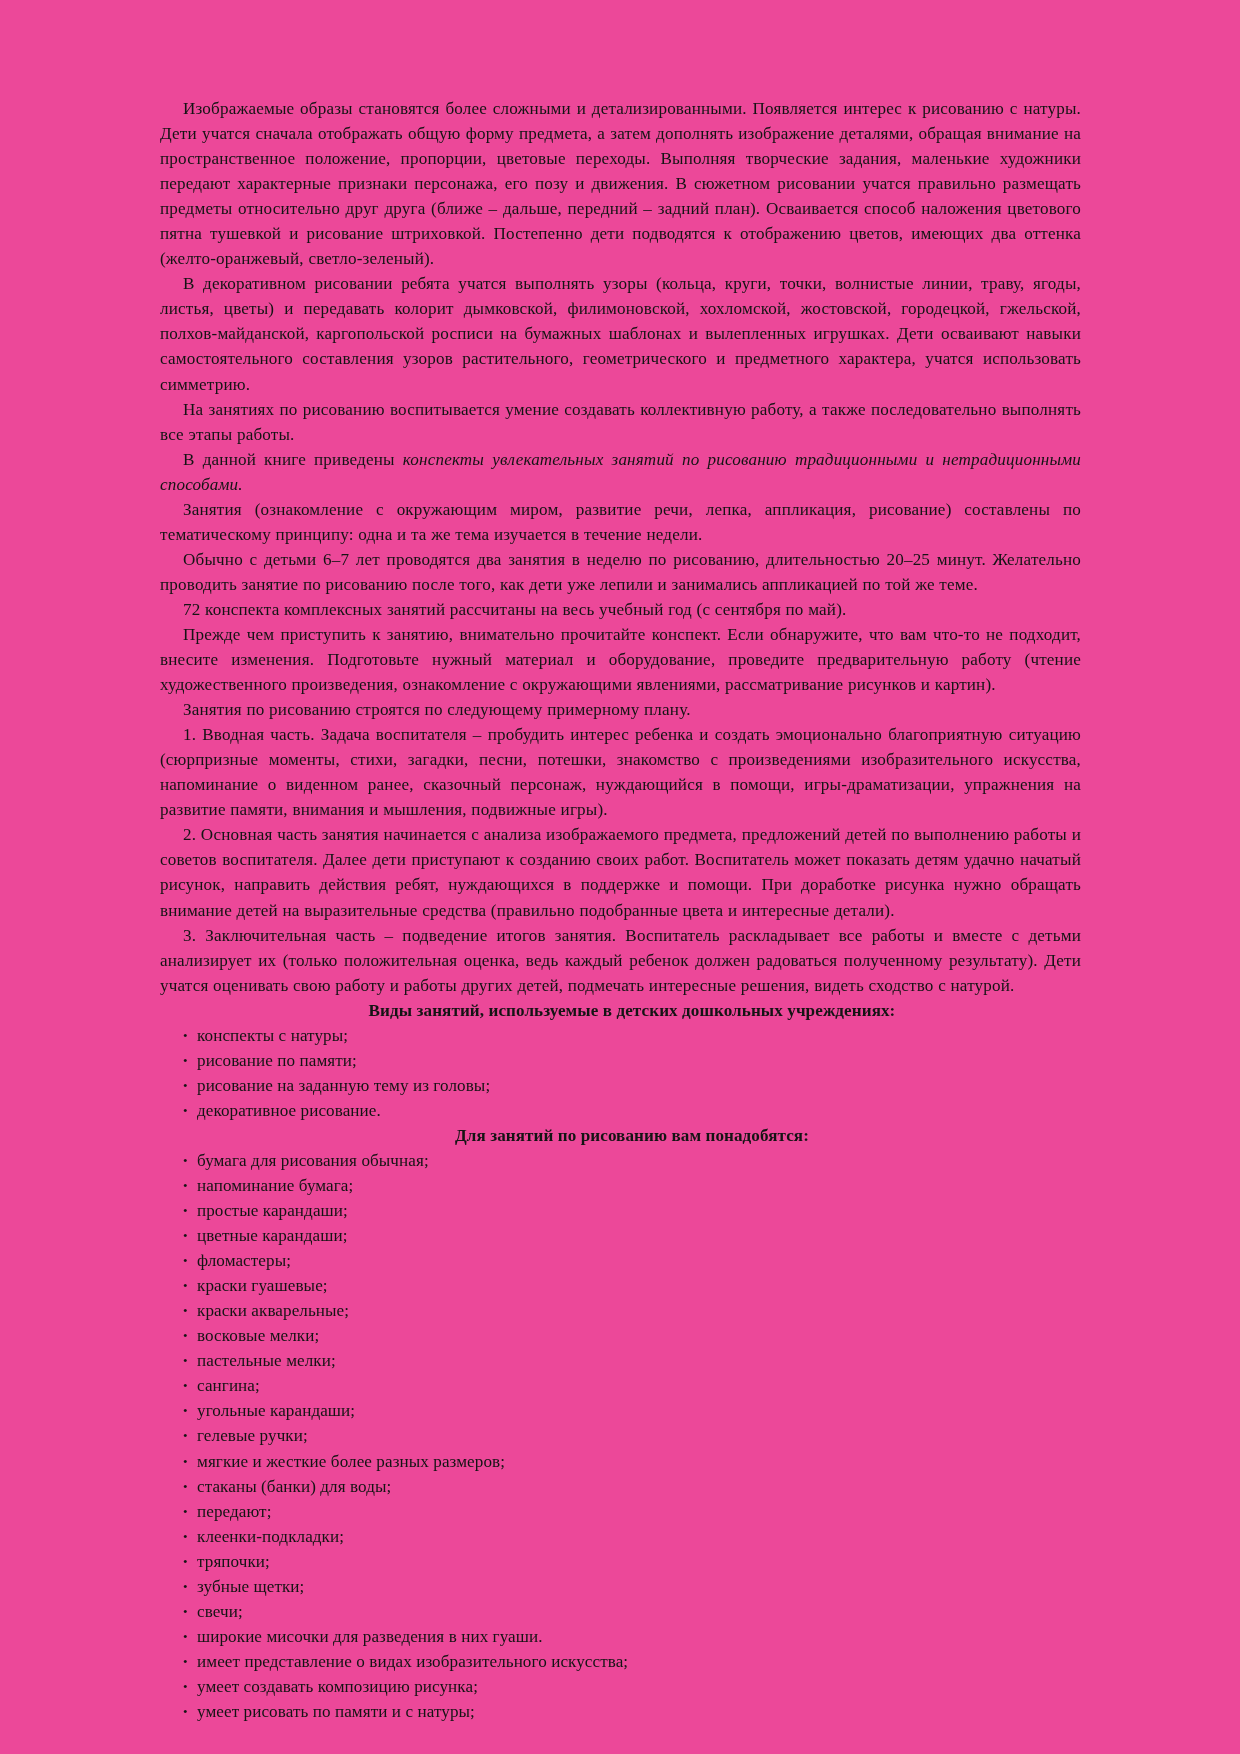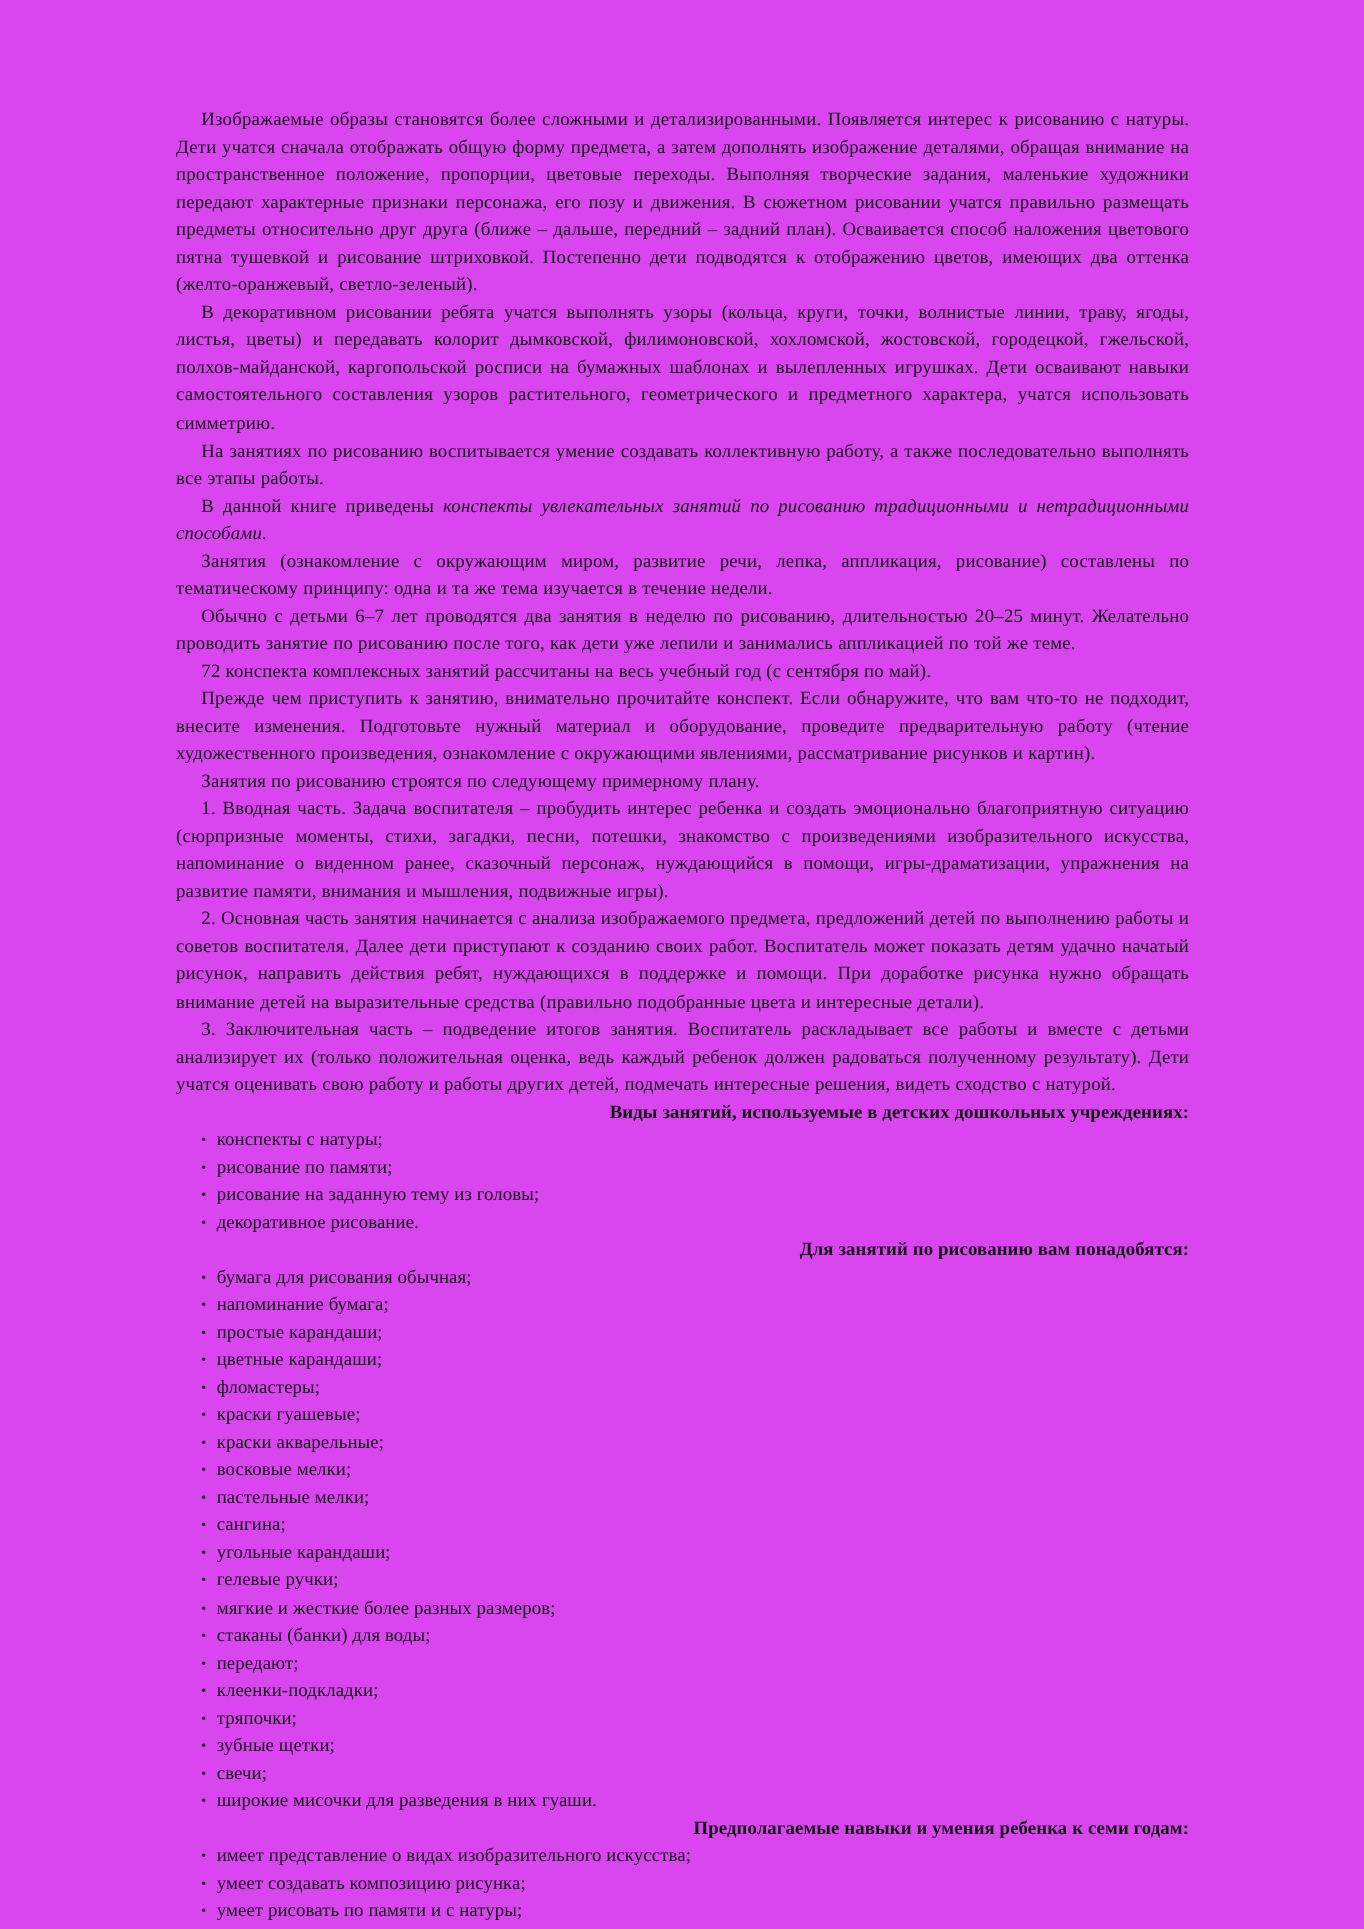--- a/index.html
+++ b/index.html
@@ -13,21 +13,21 @@
     height: 1754px;
     font-family: "Liberation Serif", "DejaVu Serif", serif;
     color: #141414;
     -webkit-font-smoothing: antialiased;
   }
   .page {
     position: relative;
     width: 1240px;
     height: 1754px;
     box-sizing: border-box;
-    background: #d946ef;
+    background: #ec4899;
     overflow: hidden;
   }
   .text-column {
     position: absolute;
     left: 160px;
     top: 96px;
     width: 921px;
   }
   p.para {
     margin: 0;
@@ -44,21 +44,21 @@
   }
   .it {
     font-style: italic;
   }
   h3.section-head {
     margin: 0;
     text-indent: 23px;
     font-size: 17.1px;
     line-height: 25.05px;
     font-weight: bold;
-    text-align: right;
+    text-align: center;
     letter-spacing: 0.005em;
   }
   ul.bullets {
     margin: 0;
     padding: 0;
     list-style: none;
   }
   ul.bullets li {
     margin: 0;
     padding: 0 0 0 37px;
@@ -122,21 +122,20 @@
       <li><span class="bullet-glyph">•</span><span>мягкие и жесткие более разных размеров;</span></li>
       <li><span class="bullet-glyph">•</span><span>стаканы (банки) для воды;</span></li>
       <li><span class="bullet-glyph">•</span><span>передают;</span></li>
       <li><span class="bullet-glyph">•</span><span>клеенки-подкладки;</span></li>
       <li><span class="bullet-glyph">•</span><span>тряпочки;</span></li>
       <li><span class="bullet-glyph">•</span><span>зубные щетки;</span></li>
       <li><span class="bullet-glyph">•</span><span>свечи;</span></li>
       <li><span class="bullet-glyph">•</span><span>широкие мисочки для разведения в них гуаши.</span></li>
     </ul>
 
-    <h3 class="section-head">Предполагаемые навыки и умения ребенка к семи годам:</h3>
     <ul class="bullets">
       <li><span class="bullet-glyph">•</span><span>имеет представление о видах изобразительного искусства;</span></li>
       <li><span class="bullet-glyph">•</span><span>умеет создавать композицию рисунка;</span></li>
       <li><span class="bullet-glyph">•</span><span>умеет рисовать по памяти и с натуры;</span></li>
     </ul>
 
   </div>
 </div>
 
 </body></html>

